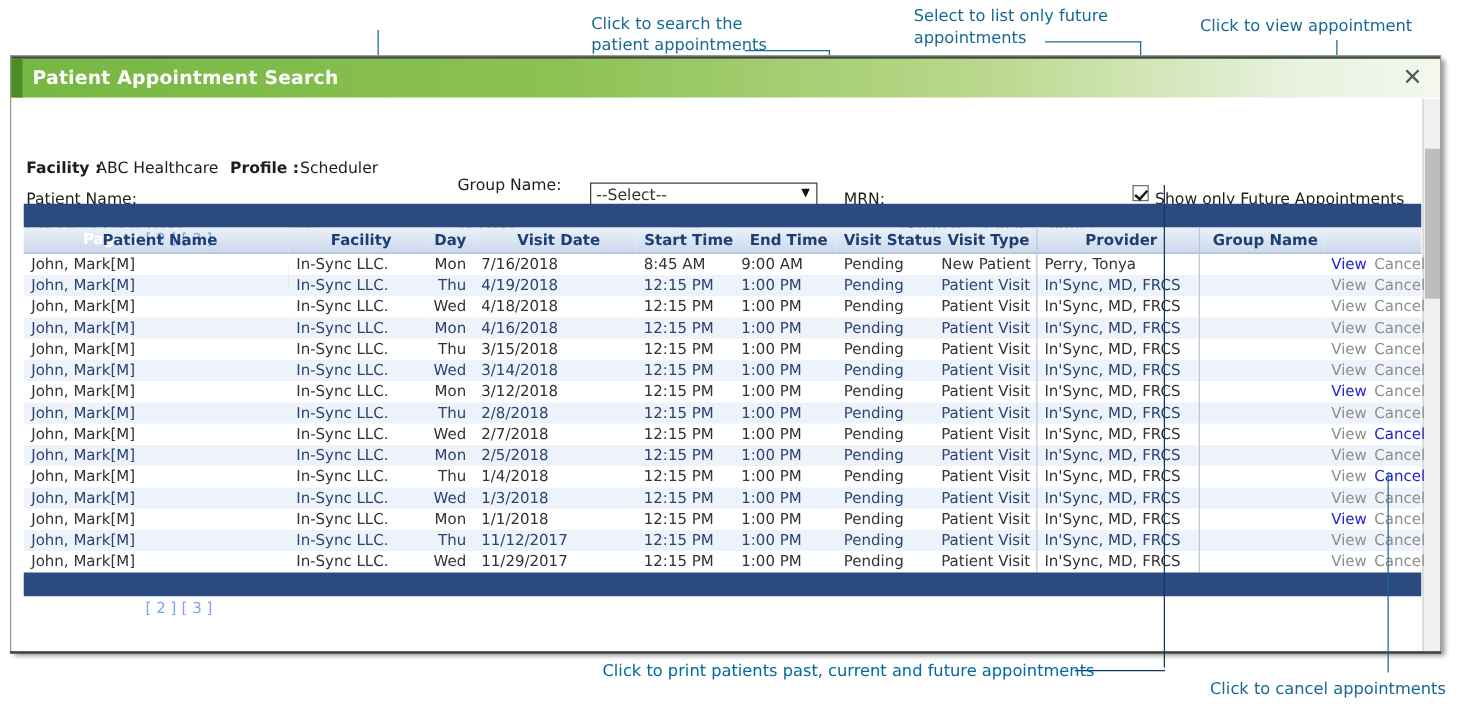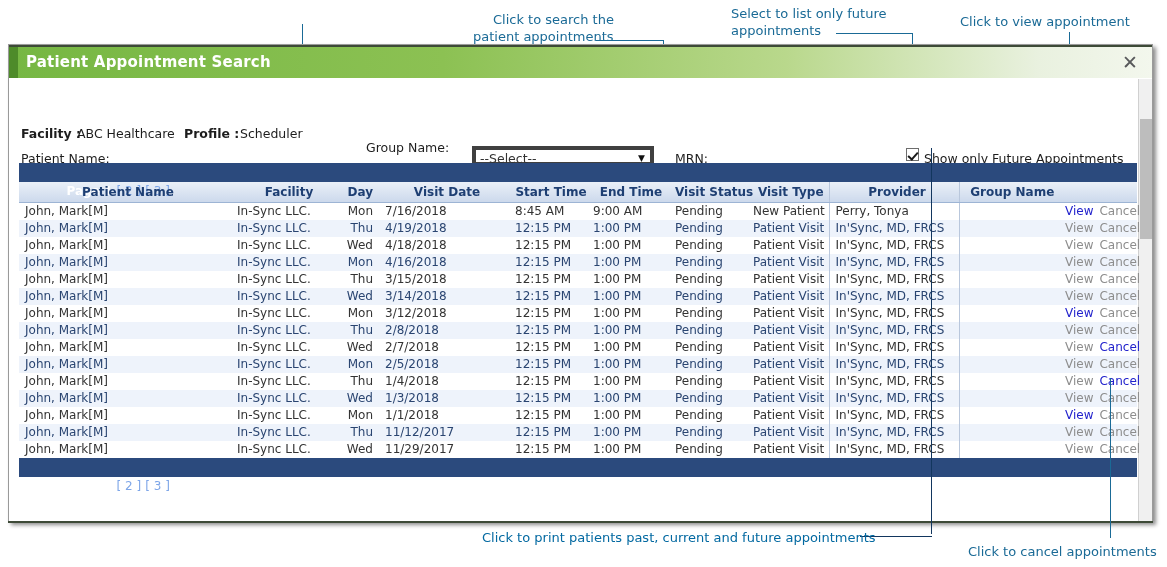--- a/index.html
+++ b/index.html
@@ -68,21 +68,21 @@
     font-size: 12.5px;
     color: #333;
     padding: 1px 4px;
     height: 20px;
     line-height: 18px;
     font-family: "DejaVu Sans", "Liberation Sans", sans-serif;
     margin-top: 40px;
   }
   .selbox {
     position: absolute;
-    border: 4px solid #404040;
+    border: 1px solid #404040;
     background: #fff;
     height: 20px;
     font-size: 12.5px;
     color: #333;
   }
   .selbox .sv { position: absolute; left: 4px; top: 1px; }
   .selbox .arr { position: absolute; right: 5px; top: 3px; font-size: 9px; color: #111; }
   .calbtn {
     position: absolute;
     width: 20px; height: 20px;
@@ -164,21 +164,21 @@
   #bottomline { position: absolute; left: 8px; top: 521px; width: 1145px; height: 2px; background: #3d4a37; }
 </style>
 </head>
 <body>
 
 <div id="root">
 
   <div class="anno" style="left:248px; top:5px;margin-top:48px;">Select the Patient</div>
   <div class="vline" style="left:302px; top:24px; height:22px;"></div>
 
-  <div class="anno" style="left:493px; top:11px;text-align:right;">Click to search the</div>
+  <div class="anno" style="left:473px; top:11px;text-align:right;">Click to search the</div>
   <div class="anno" style="left:473px; top:28px;">patient appointments</div>
   <div class="hline" style="left:596px; top:40px; width:68px;"></div>
   <div class="vline" style="left:663px; top:40px; height:107px;"></div>
   <div class="hline" style="left:663px; top:147px; width:62px;"></div>
 
   <div class="anno" style="left:731px; top:5px;">Select to list only future</div>
   <div class="anno" style="left:731px; top:22px;">appointments</div>
   <div class="hline" style="left:836px; top:33px; width:77px;"></div>
   <div class="vline" style="left:912px; top:33px; height:86px;"></div>
 

